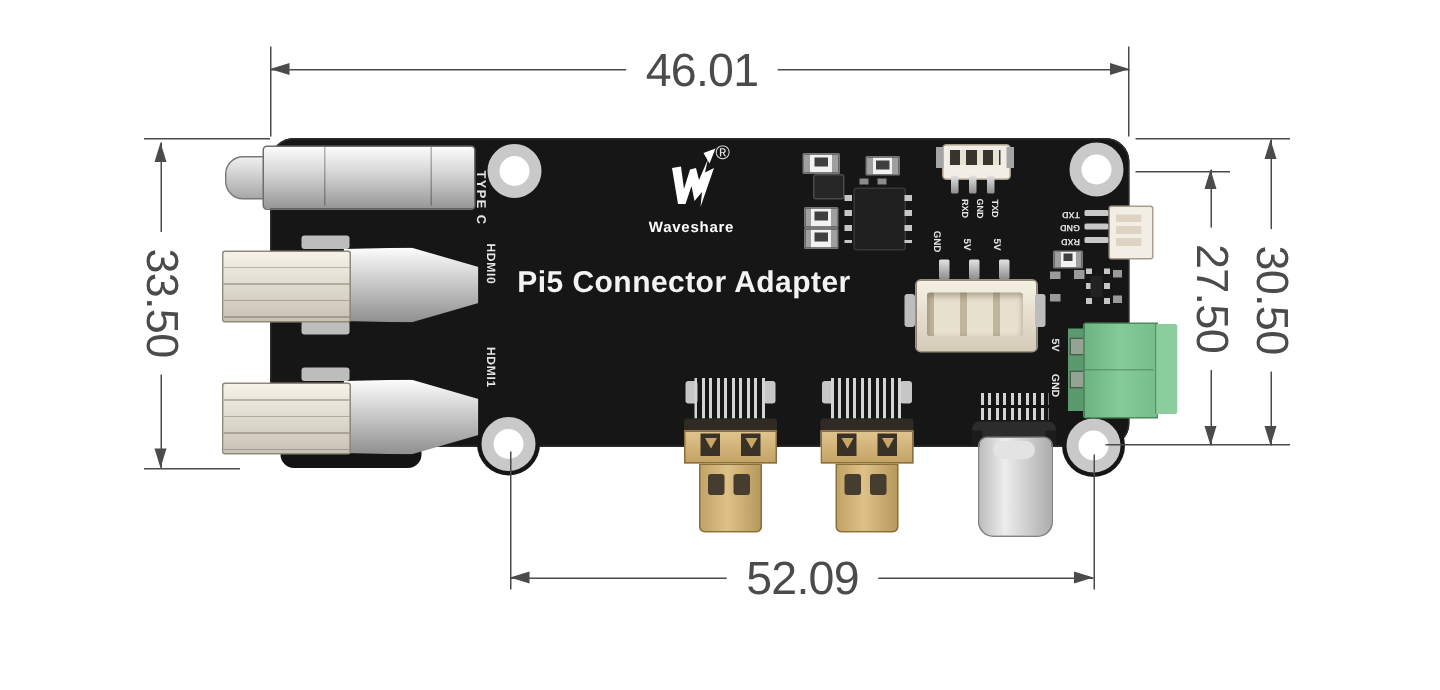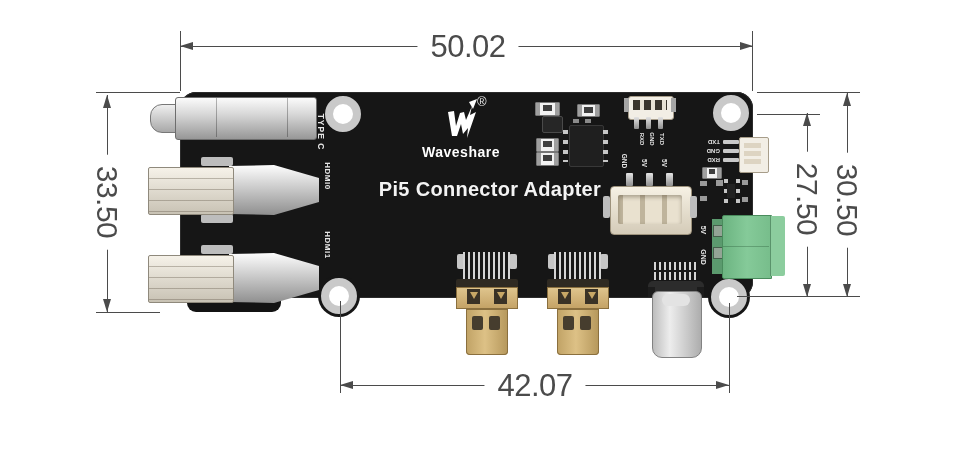--- a/index.html
+++ b/index.html
@@ -31,22 +31,22 @@
        border:1px solid #777;border-radius:1px;}
   .mk{width:9px;height:6px;background:#3f3f3f;margin:2px auto 0;}
   .padcol{position:absolute;background:repeating-linear-gradient(180deg,#c6c6c6 0 4px,rgba(0,0,0,0) 4px 10px);}
   .comb{position:absolute;background:repeating-linear-gradient(90deg,#d4d4d4 0 2px,rgba(0,0,0,0) 2px 5px);}
   .pin{position:absolute;background:linear-gradient(180deg,#e3e3e3,#8e8e8e);border-radius:1px;}
   .silver{background:linear-gradient(180deg,#fbfbfb,#d7d7d7 40%,#979797);}
   .clip{position:absolute;background:#bdbdbd;border-radius:2px;}
   .markv{width:0;height:0;border-left:4px solid transparent;border-right:4px solid transparent;
          border-top:7px solid #c8a766;margin:3px auto 0;}
   .title{position:absolute;transform:translate(-50%,-50%);font-size:20px;font-weight:bold;
-         color:#f3f3f3;letter-spacing:.3px;white-space:nowrap;margin-left:34px;}
-  .brand{position:absolute;transform:translate(-50%,-50%);font-size:14px;font-weight:bold;
+         color:#f3f3f3;letter-spacing:.3px;white-space:nowrap;}
+  .brand{position:absolute;transform:translate(-50%,-50%);font-size:10px;font-weight:bold;
          color:#fff;letter-spacing:.5px;white-space:nowrap;text-align:right;}
 </style>
 </head>
 <body>
 
 <div class="stage">
 
   <div class="board"></div>
   <div class="lobe" style="left:318px;top:275px;"></div>
   <div class="lobe" style="left:708px;top:276px;"></div>
@@ -204,21 +204,21 @@
   <div class="abs" style="left:697px;top:287px;width:7px;height:10px;background:#1c1c1c;"></div>
   <div class="abs" style="left:652px;top:291px;width:48px;height:65px;background:linear-gradient(90deg,#bdbdbd,#ededed 35%,#adadad);
               border:1px solid #828282;border-radius:6px 6px 10px 10px;"></div>
   <div class="abs" style="left:662px;top:294px;width:28px;height:12px;background:#e3e3e3;border-radius:6px;"></div>
 
   <div class="dl" style="left:180px;top:31px;width:1px;height:60px;"></div>
   <div class="dl" style="left:752px;top:31px;width:1px;height:60px;"></div>
   <div class="dl" style="left:180px;top:46px;width:573px;height:1px;"></div>
   <div class="ar arL" style="left:180px;top:42px;"></div>
   <div class="ar arR" style="left:740px;top:42px;"></div>
-  <div class="dimh" style="left:468px;top:47px;">50.02</div>
+  <div class="dimh" style="left:468px;top:47px;">46.01</div>
 
   <div class="dl" style="left:96px;top:92px;width:84px;height:1px;"></div>
   <div class="dl" style="left:96px;top:312px;width:64px;height:1px;"></div>
   <div class="dl" style="left:107px;top:95px;width:1px;height:217px;"></div>
   <div class="ar arU" style="left:103px;top:95px;"></div>
   <div class="ar arD" style="left:103px;top:299px;"></div>
   <div class="dimv" style="left:107px;top:202px;">33.50</div>
 
   <div class="dl" style="left:757px;top:114px;width:63px;height:1px;"></div>
   <div class="dl" style="left:807px;top:113px;width:1px;height:184px;"></div>
@@ -231,16 +231,16 @@
   <div class="dl" style="left:847px;top:93px;width:1px;height:204px;"></div>
   <div class="ar arU" style="left:843px;top:93px;"></div>
   <div class="ar arD" style="left:843px;top:284px;"></div>
   <div class="dimv" style="left:847px;top:200px;">30.50</div>
 
   <div class="dl" style="left:340px;top:301px;width:1px;height:92px;"></div>
   <div class="dl" style="left:729px;top:303px;width:1px;height:90px;"></div>
   <div class="dl" style="left:340px;top:385px;width:389px;height:1px;"></div>
   <div class="ar arL" style="left:340px;top:381px;"></div>
   <div class="ar arR" style="left:716px;top:381px;"></div>
-  <div class="dimh" style="left:535px;top:386px;">42.07</div>
+  <div class="dimh" style="left:535px;top:386px;">52.09</div>
 
 
 </div>
 
 </body></html>

